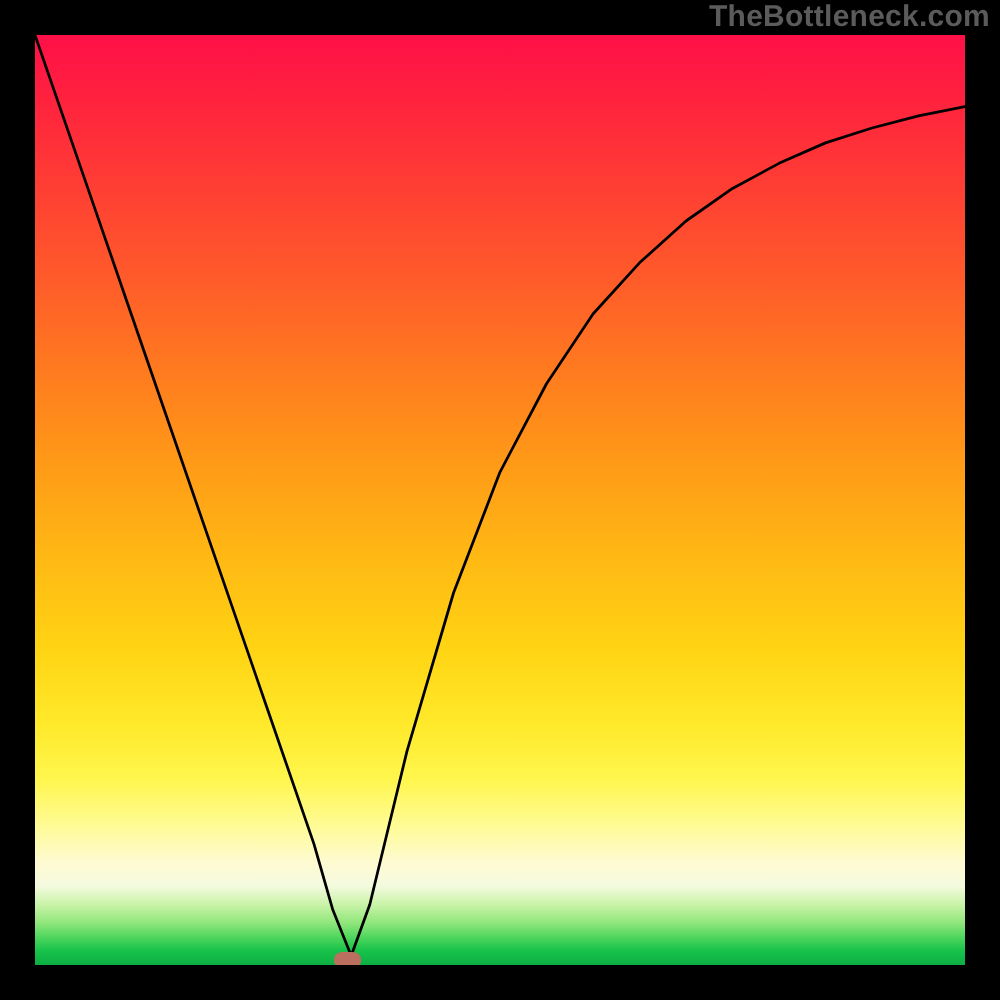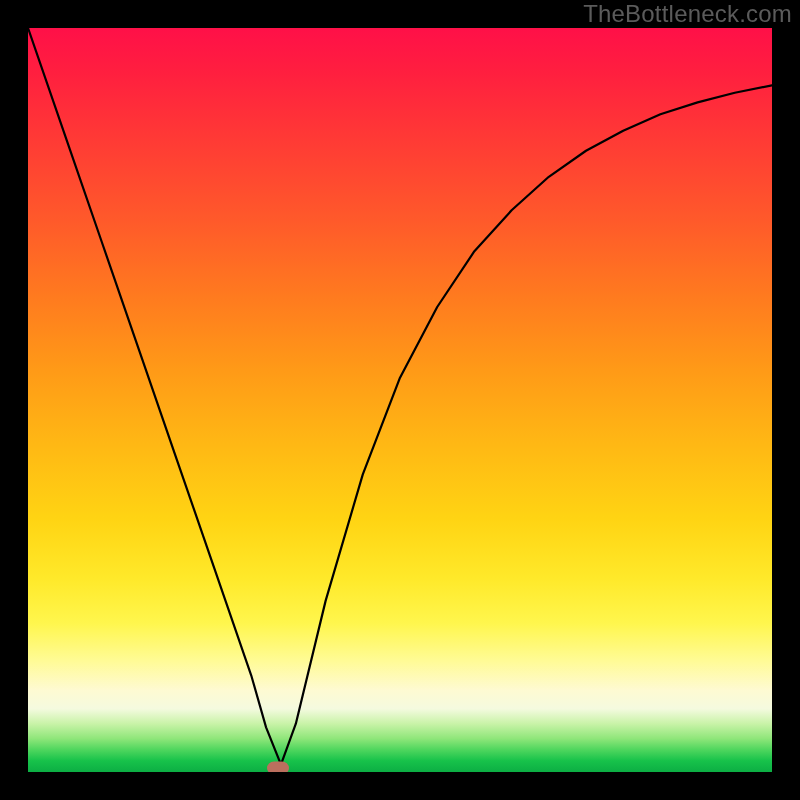--- a/index.html
+++ b/index.html
@@ -15,21 +15,21 @@
     position: relative;
     width: 800px;
     height: 800px;
     background: #000;
   }
   .watermark {
     position: absolute;
     top: 0;
     right: 8px;
     font-size: 24px;
-    font-weight: 400;
+    font-weight: 700;
     color: #5b5b5b;
     letter-spacing: 0.2px;
     z-index: 10;
     user-select: none;
   }
   .plot-area {
     position: absolute;
     left: 28px;
     top: 28px;
     width: 744px;

